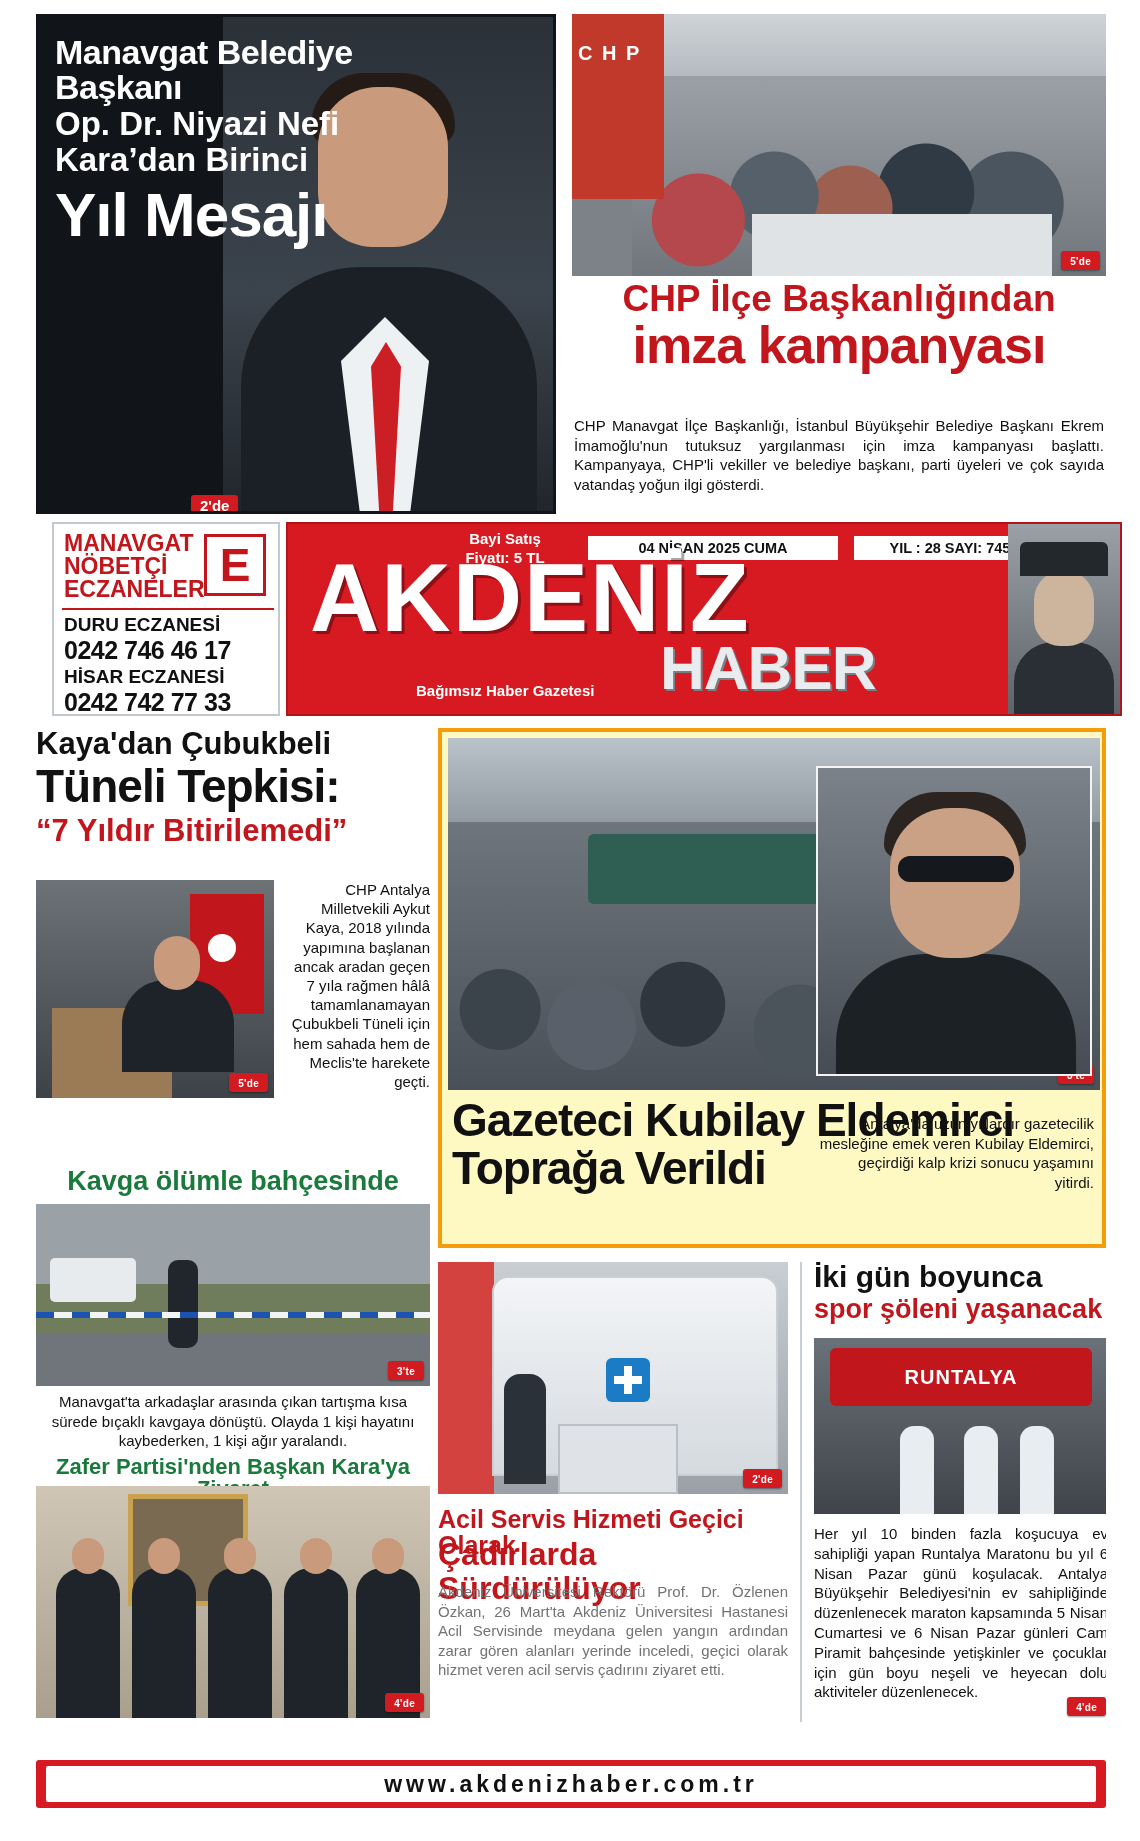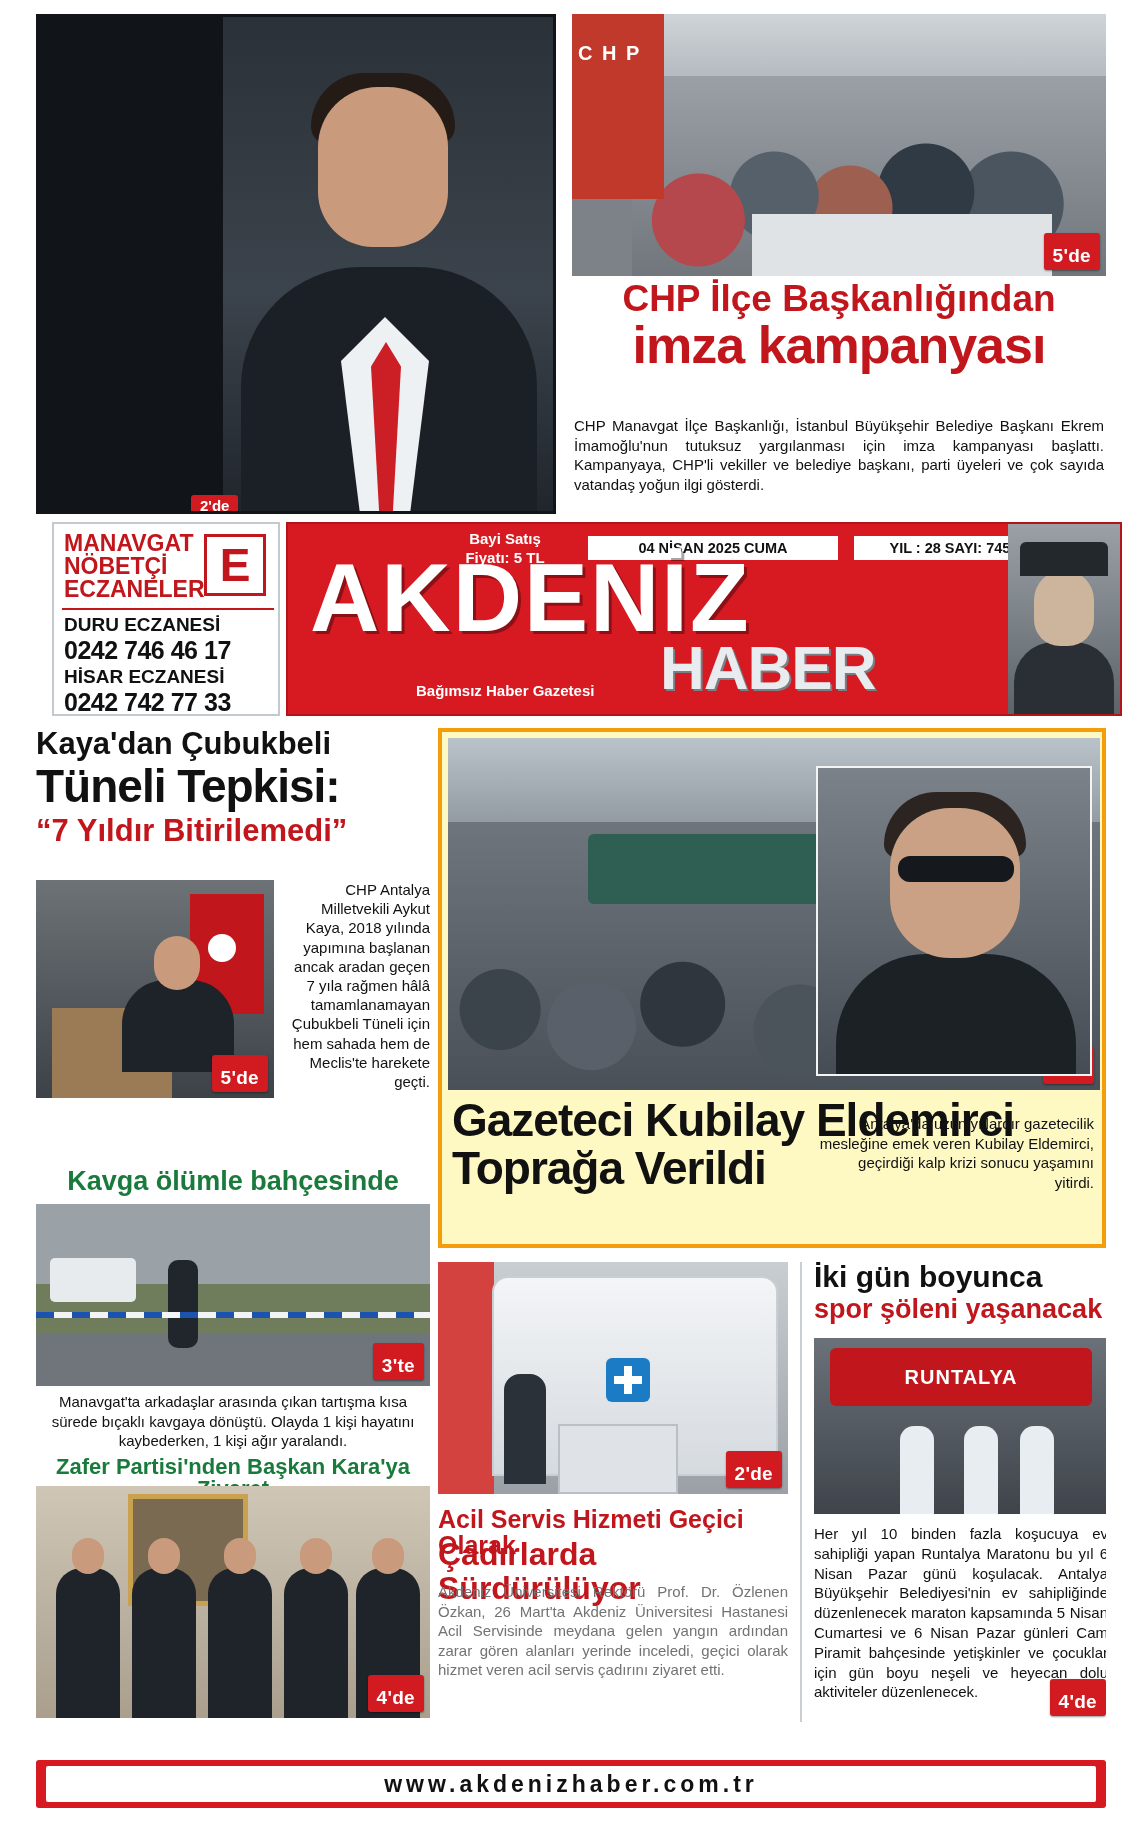--- a/index.html
+++ b/index.html
@@ -22,22 +22,22 @@
     position: relative;
     background: #8a8f94;
     overflow: hidden;
   }
   .photo-label {
     position: absolute;
     right: 6px; bottom: 6px;
     background: #d11b20;
     color: #fff;
     font-weight: bold;
-    font-size: 19px;
-    padding: 12px 9px 3px;
+    font-size: 10px;
+    padding: 5px 9px 3px;
     border-radius: 3px;
     letter-spacing: .3px;
     box-shadow: 0 1px 2px rgba(0,0,0,.4);
   }
   .cap { font-size: 14.5px; line-height: 1.28; color: #111; text-align: justify; }
 
   
   #mayor-box {
     left: 36px; top: 14px; width: 520px; height: 500px;
     background: #111418;
@@ -447,20 +447,26 @@
 
 <div class="page">
 
   <div class="blk" id="mayor-box">
     <div id="mayor-photo" class="photo">
       <div class="body"></div>
       <div class="shirt"></div>
       <div class="tie"></div>
       <div class="hair"></div>
       <div class="head"></div>
+    </div>
+    <div id="mayor-title">
+      <span class="l1">Manavgat Belediye Başkanı</span>
+      <span class="l2">Op. Dr. Niyazi Nefi</span>
+      <span class="l3">Kara’dan Birinci</span>
+      <span class="l4">Yıl Mesajı</span>
     </div>
     <div id="mayor-badge">2'de</div>
   </div>
 
   <div class="blk" id="chp-box">
     <div id="chp-photo" class="photo">
       <div class="tent"></div>
       <div class="crowd"></div>
       <div class="table"></div>
       <div class="banner">C H P</div>

